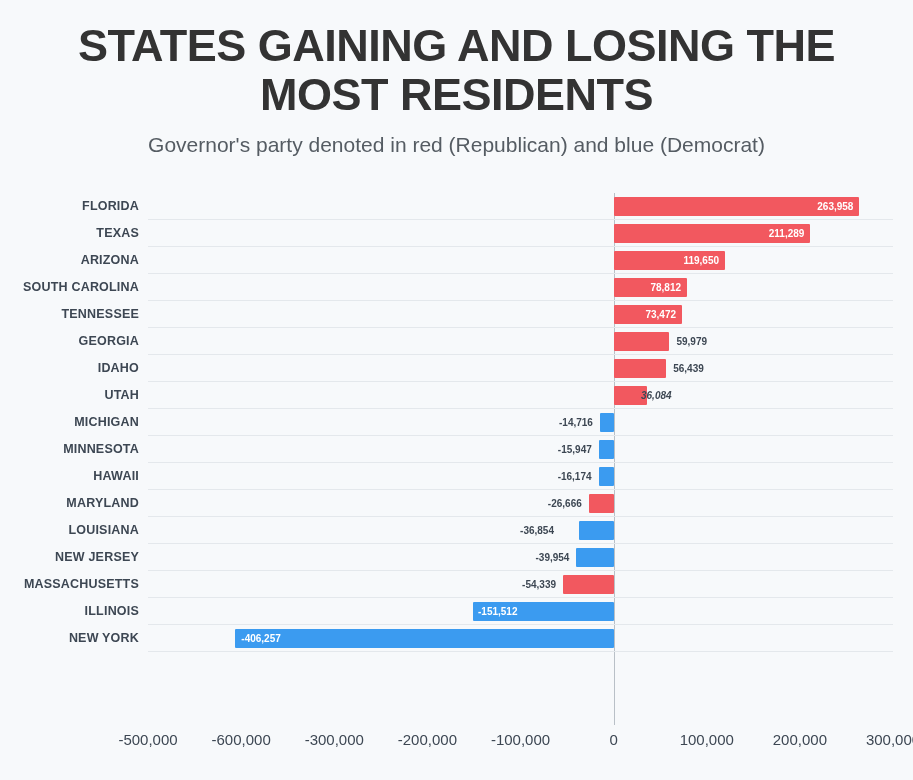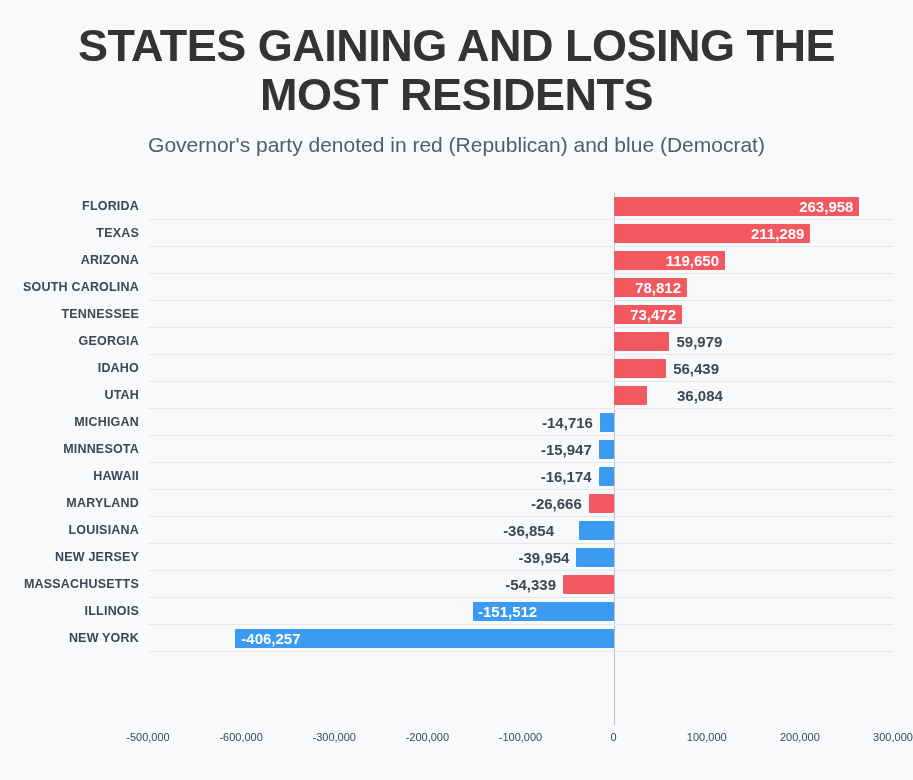--- a/index.html
+++ b/index.html
@@ -84,21 +84,21 @@
     height: 19px;
     border-radius: 1px;
   }
   .bar.rep { background: #f2585f; }
   .bar.dem { background: #3b9bf0; }
   .val {
     position: absolute;
     top: 4px;
     height: 19px;
     line-height: 19px;
-    font-size: 15px;
+    font-size: 10px;
     font-weight: bold;
     white-space: nowrap;
   }
   .val.inside {
     color: #ffffff;
   }
   .val.outside {
     color: #3d4753;
   }
   
@@ -112,21 +112,21 @@
   .axis {
     position: absolute;
     left: 148px;
     top: 550px;
     width: 745px;
     height: 28px;
   }
   .tick {
     position: absolute;
     top: 2px;
-    font-size: 11px;
+    font-size: 15px;
     color: #3d4753;
     transform: translateX(-50%);
     white-space: nowrap;
   }
 </style>
 </head>
 <body>
 
 <div id="page">
 
@@ -175,21 +175,21 @@
         <div class="row">
           <div class="rowline"></div>
           <div class="cat-label">IDAHO</div>
           <div class="bar rep" style="left: 465.625px; width: 52.5588px;"></div>
           <div class="val outside" style="left: 525.184px;">56,439</div>
         </div>
         <div class="row">
           <div class="rowline"></div>
           <div class="cat-label">UTAH</div>
           <div class="bar rep" style="left: 465.625px; width: 33.6032px;"></div>
-          <div class="val outside" style="left: 529px;">36,084</div>
+          <div class="val outside" style="left: 493px; font-style: italic;">36,084</div>
         </div>
         <div class="row">
           <div class="rowline"></div>
           <div class="cat-label">MICHIGAN</div>
           <div class="bar dem" style="left: 451.921px; width: 13.7043px;"></div>
           <div class="val outside" style="left: 444.921px; transform: translateX(-100%);">-14,716</div>
         </div>
         <div class="row">
           <div class="rowline"></div>
           <div class="cat-label">MINNESOTA</div>

